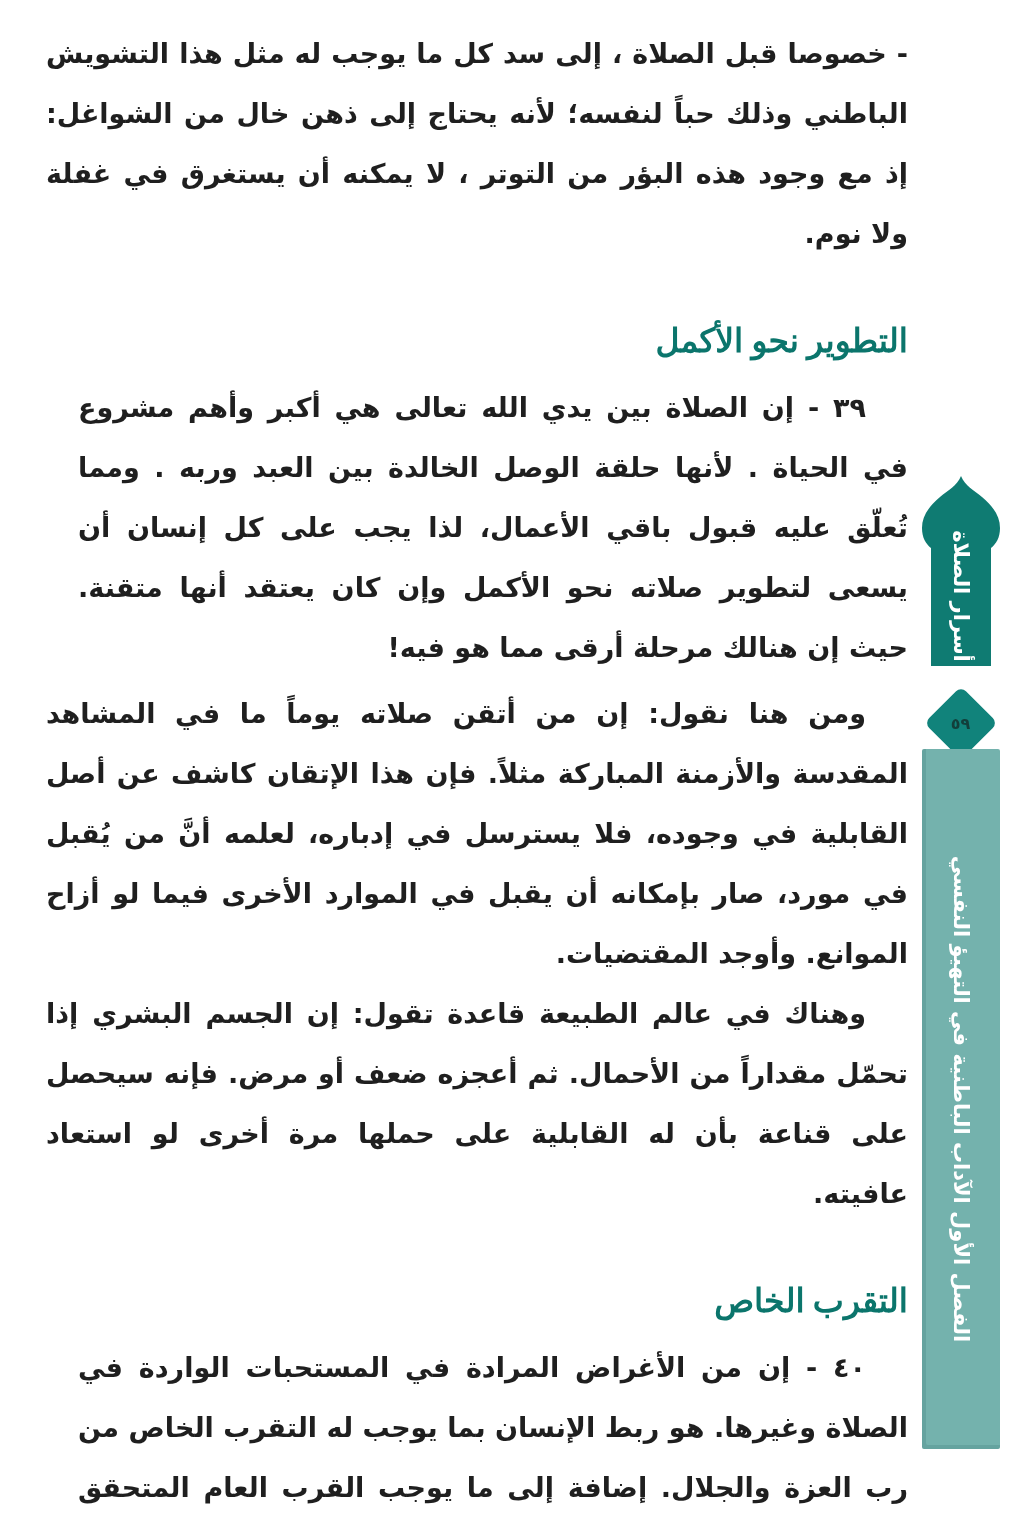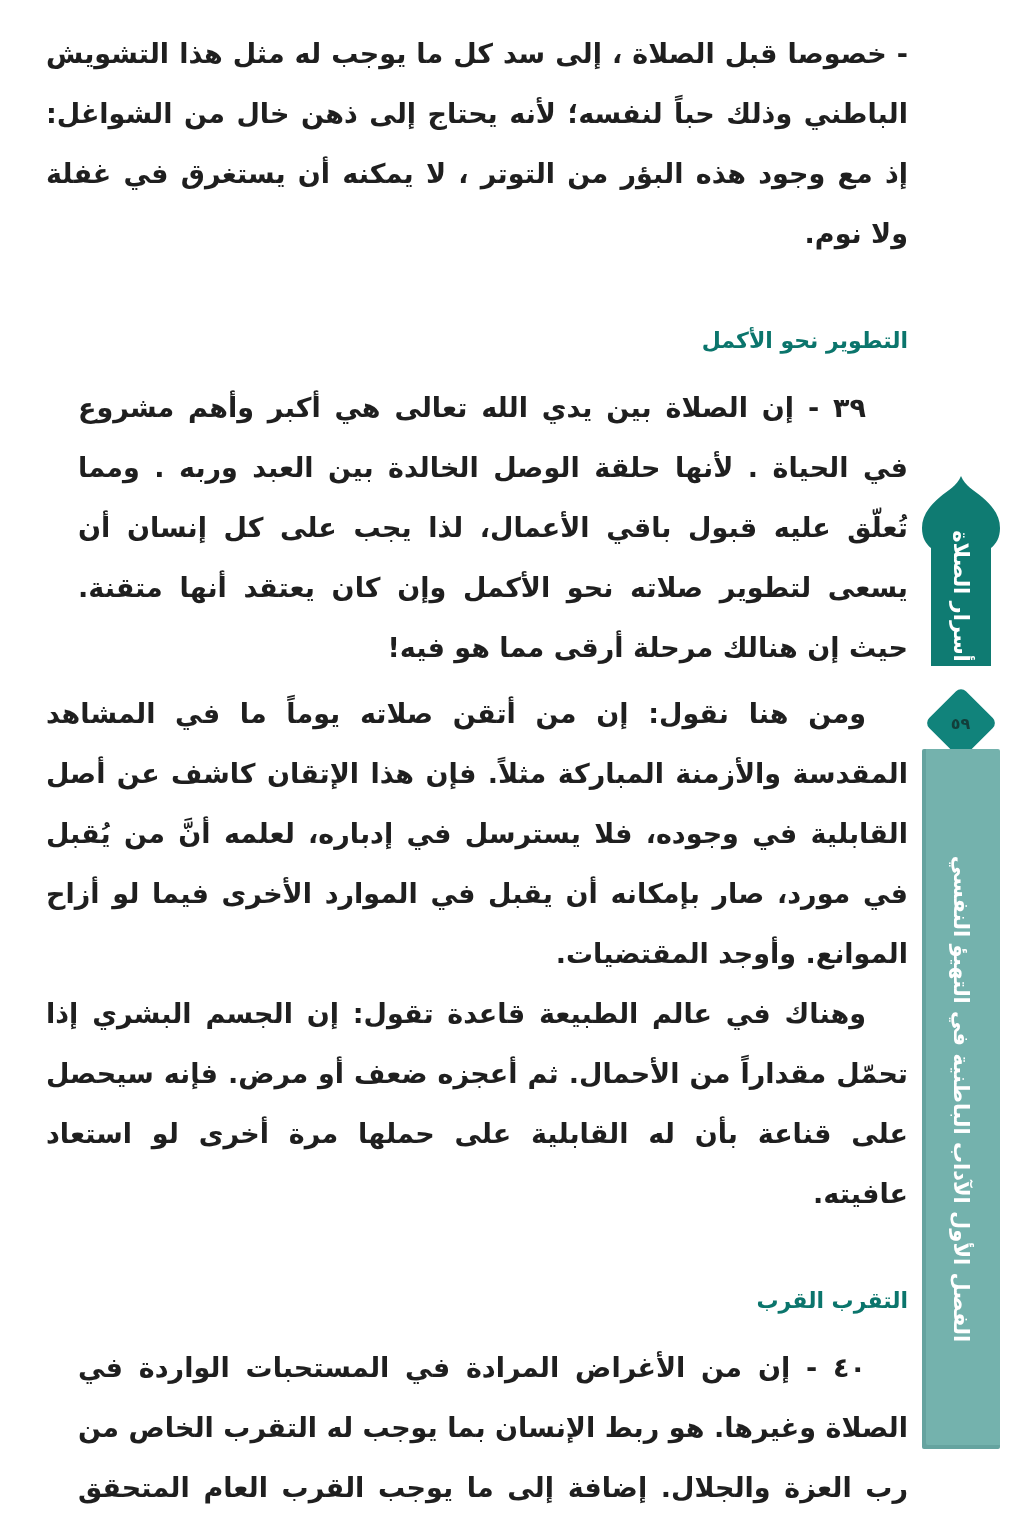--- a/index.html
+++ b/index.html
@@ -10,22 +10,22 @@
     padding-left:20px;
   }
   .content {
     position:absolute; top:24px; right:112px; width:862px;
     color:#1f1f1f; font-size:27px; font-weight:bold;
     line-height:60px; text-align:justify;
   }
   .para { margin:0; }
   .para.indent { text-indent:42px; }
   .heading {
-    color:#0b756c; font-weight:bold; font-size:22px;
-    line-height:42px; text-align:right; margin:0;
+    color:#0b756c; font-weight:bold; font-size:33px;
+    line-height:42px; text-align:right; margin:0;font-family:Liberation Serif, serif;
   }
   .mt-section { margin-top:56px; }
   .mt-after-heading { margin-top:16px;margin-left:32px; }
   .mt-small { margin-top:6px; }
 
   
   .tab-book {
     position:absolute; top:474px; right:18px; width:82px; height:194px;
   }
   .tab-book svg { position:absolute; left:0; top:0; }
@@ -69,21 +69,21 @@
     <p class="para">- خصوصا قبل الصلاة ، إلى سد كل ما يوجب له مثل هذا التشويش الباطني وذلك حباً لنفسه؛ لأنه يحتاج إلى ذهن خال من الشواغل: إذ مع وجود هذه البؤر من التوتر ، لا يمكنه أن يستغرق في غفلة ولا نوم.</p>
 
     <h2 class="heading mt-section">التطوير نحو الأكمل</h2>
 
     <p class="para indent mt-after-heading">٣٩ - إن الصلاة بين يدي الله تعالى هي أكبر وأهم مشروع في الحياة . لأنها حلقة الوصل الخالدة بين العبد وربه . ومما تُعلّق عليه قبول باقي الأعمال، لذا يجب على كل إنسان أن يسعى لتطوير صلاته نحو الأكمل وإن كان يعتقد أنها متقنة. حيث إن هنالك مرحلة أرقى مما هو فيه!</p>
 
     <p class="para indent mt-small">ومن هنا نقول: إن من أتقن صلاته يوماً ما في المشاهد المقدسة والأزمنة المباركة مثلاً. فإن هذا الإتقان كاشف عن أصل القابلية في وجوده، فلا يسترسل في إدباره، لعلمه أنَّ من يُقبل في مورد، صار بإمكانه أن يقبل في الموارد الأخرى فيما لو أزاح الموانع. وأوجد المقتضيات.</p>
 
     <p class="para indent">وهناك في عالم الطبيعة قاعدة تقول: إن الجسم البشري إذا تحمّل مقداراً من الأحمال. ثم أعجزه ضعف أو مرض. فإنه سيحصل على قناعة بأن له القابلية على حملها مرة أخرى لو استعاد عافيته.</p>
 
-    <h2 class="heading mt-section">التقرب القرب</h2>
+    <h2 class="heading mt-section">التقرب الخاص</h2>
 
     <p class="para indent mt-after-heading">٤٠ - إن من الأغراض المرادة في المستحبات الواردة في الصلاة وغيرها. هو ربط الإنسان بما يوجب له التقرب الخاص من رب العزة والجلال. إضافة إلى ما يوجب القرب العام المتحقق بأصل الفريضة.</p>
 
   </div>
 
   <div class="tab-book">
     <svg width="82" height="194" viewBox="0 0 82 194">
       <path d="M41 2 C37 12 28 16 20 23 C8 33 2 43 2 54 C2 64 6 70 11 74
                L11 192 L71 192 L71 74 C76 70 80 64 80 54 C80 43 74 33 62 23
                C54 16 45 12 41 2 Z" fill="#0f7b72"></path>

